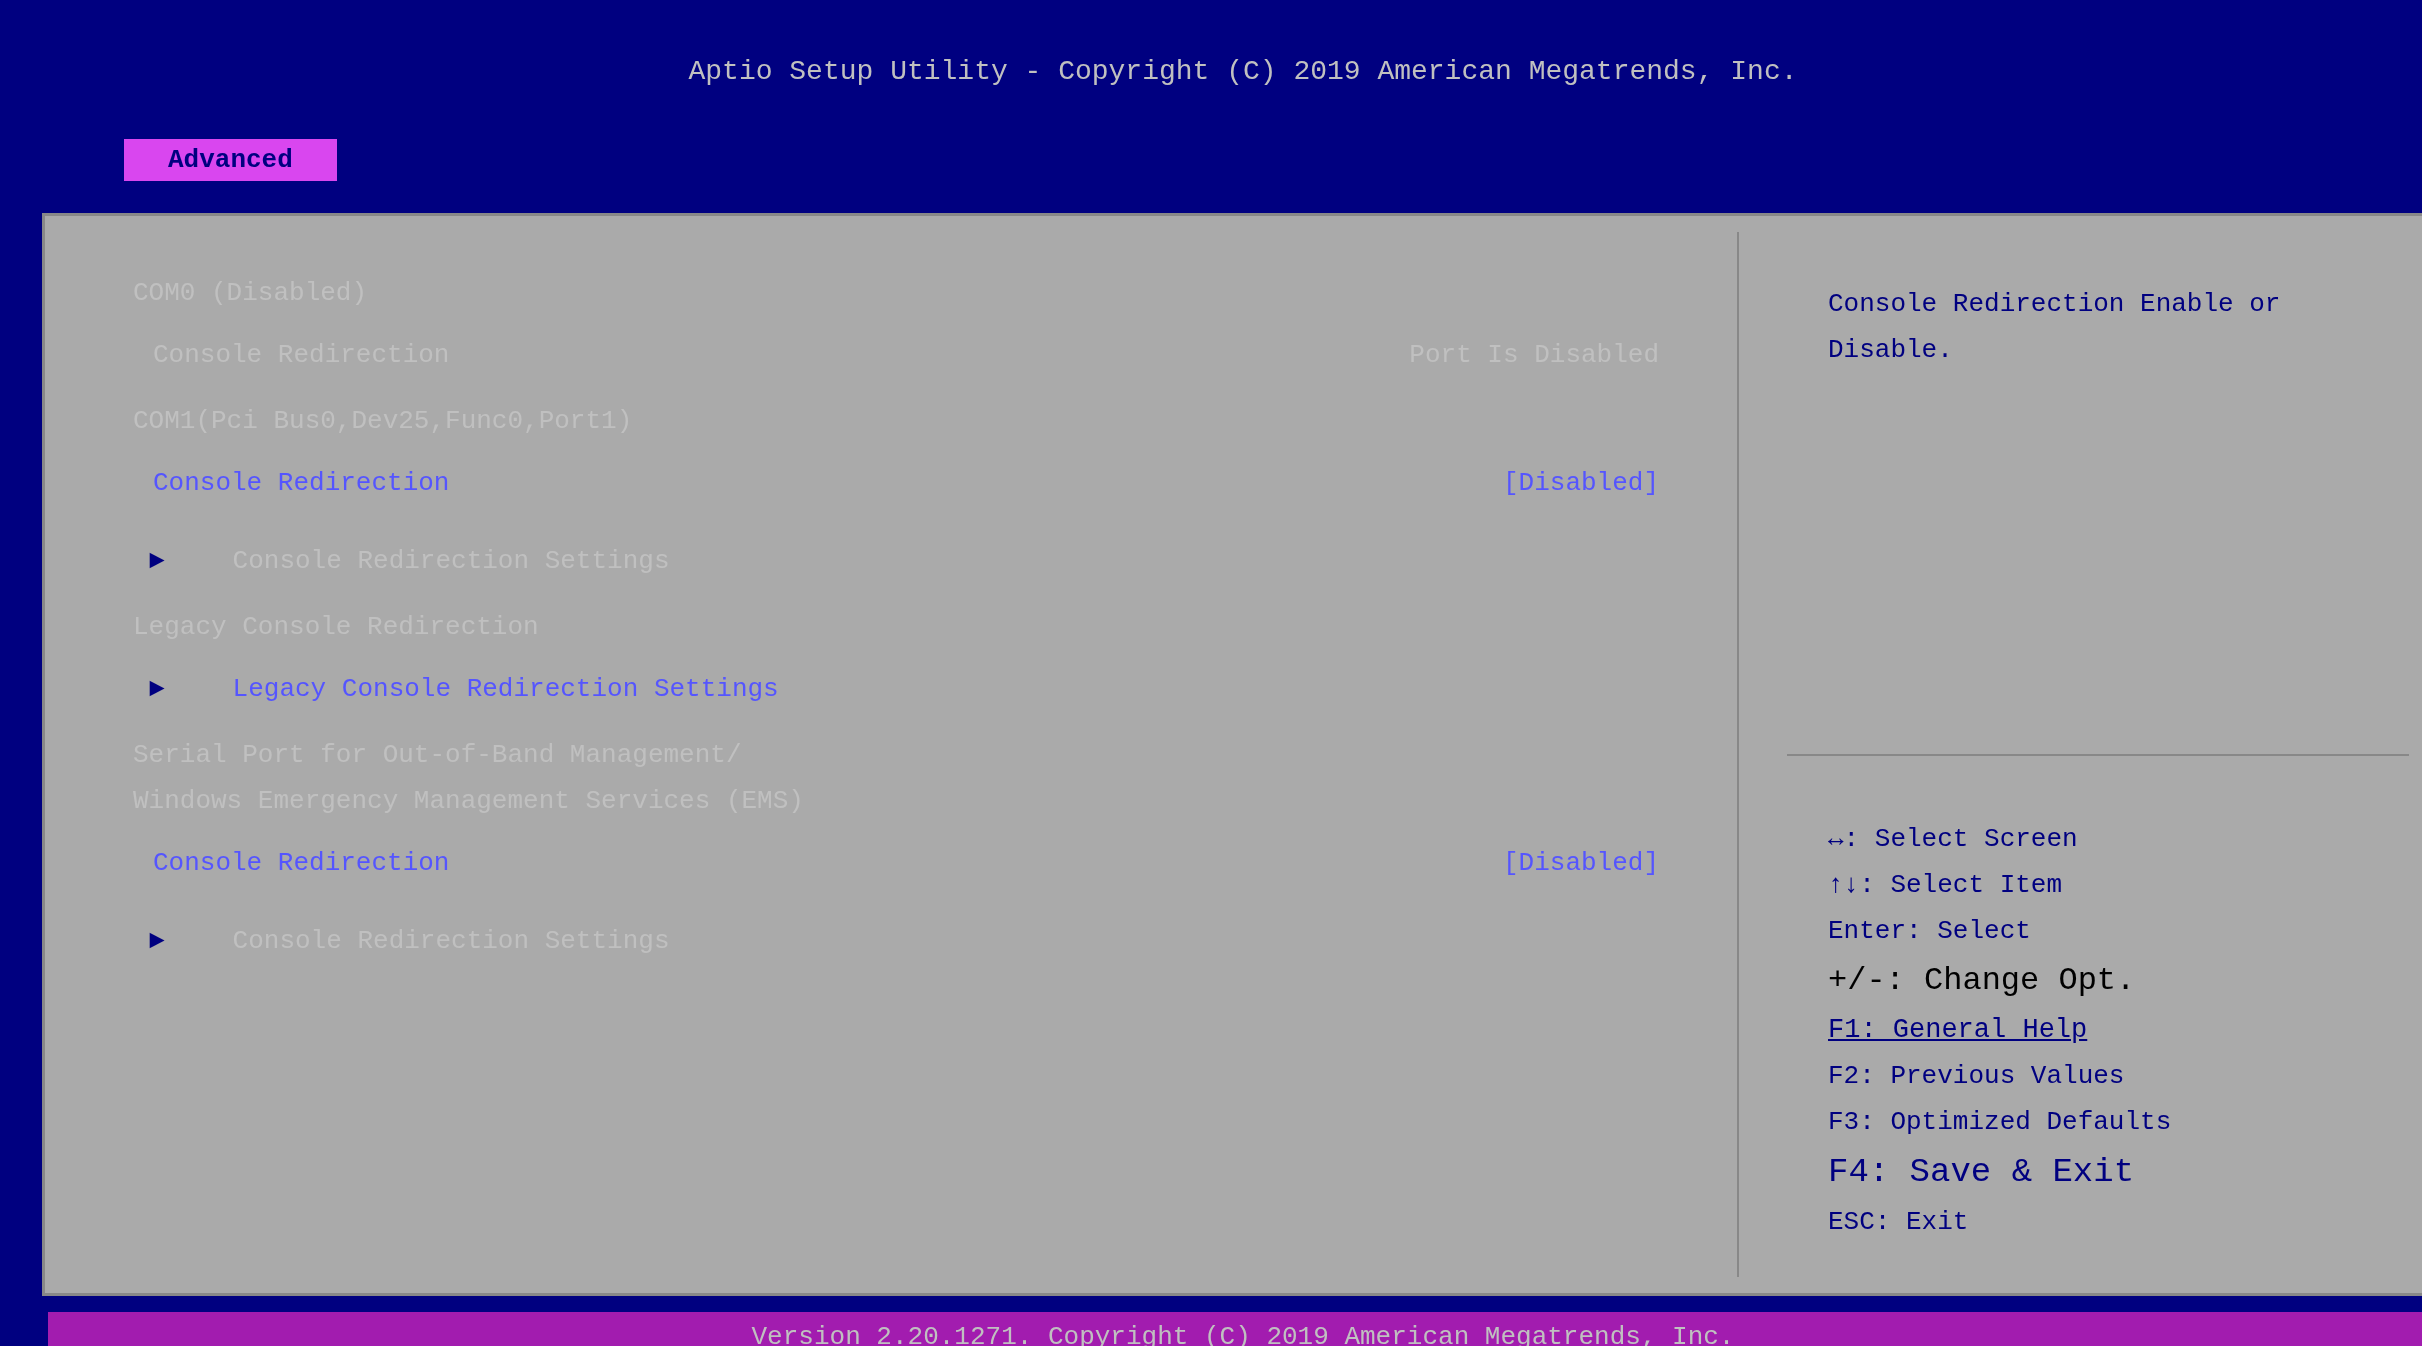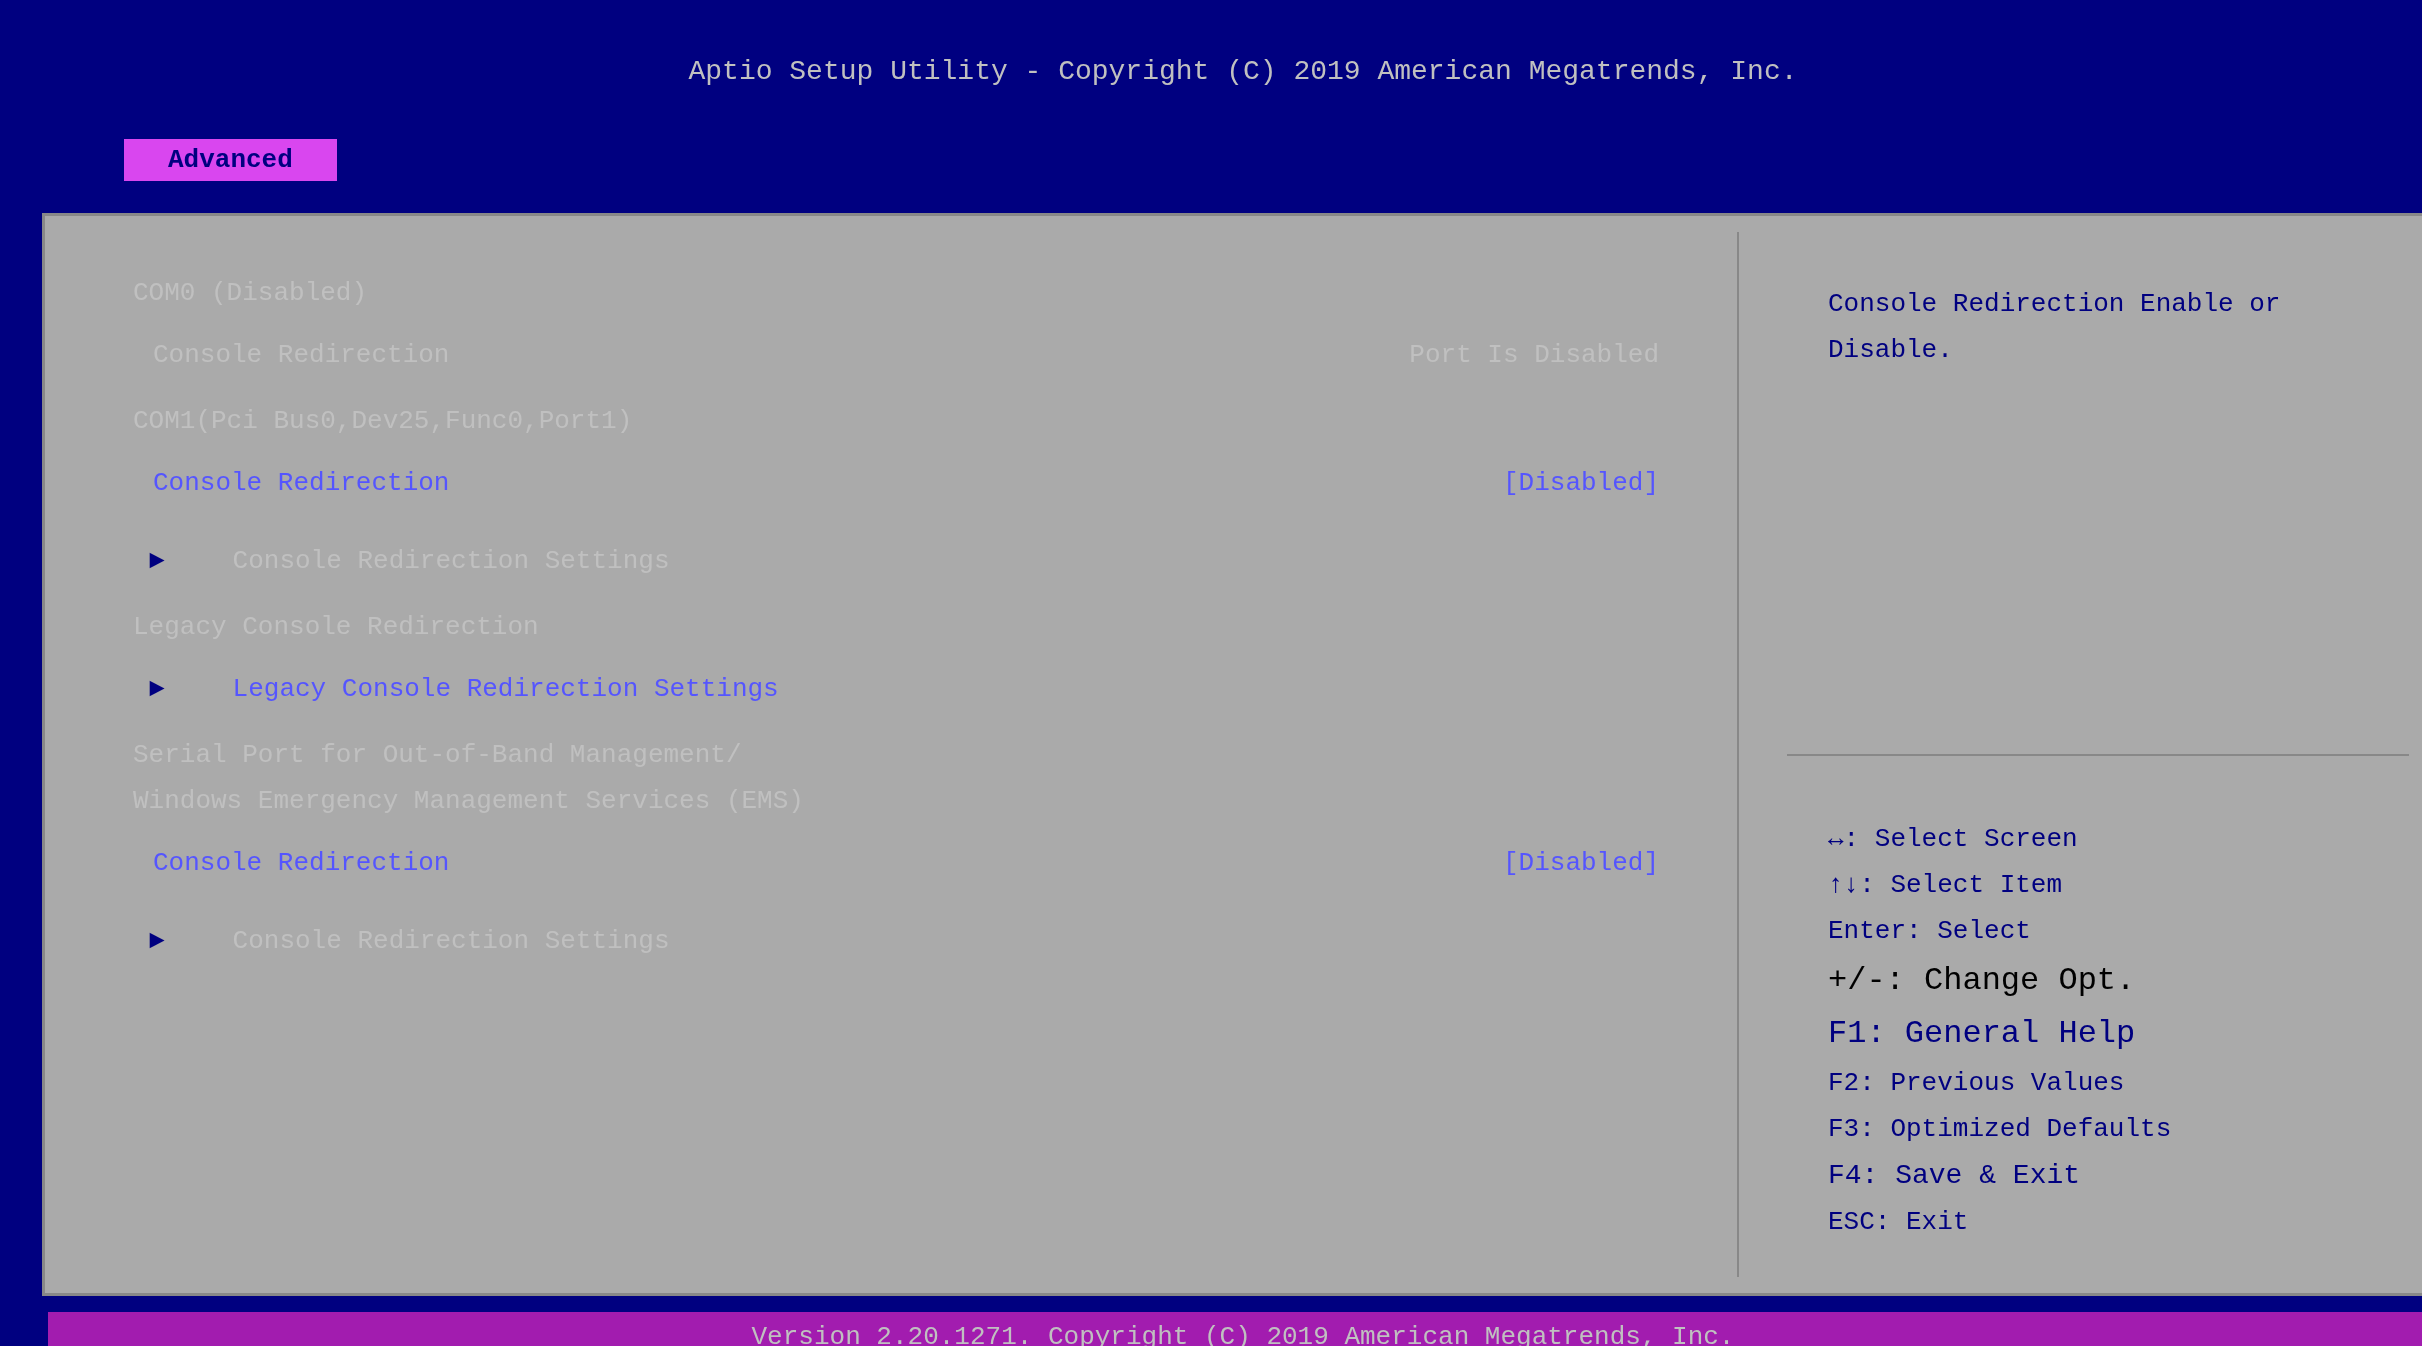--- a/index.html
+++ b/index.html
@@ -179,24 +179,24 @@
   <div id="right-panel">
     <div id="help-text">
       <div>Console Redirection Enable or</div>
       <div>Disable.</div>
     </div>
     <div id="key-help">
     <div class="key-line" style="color: rgb(0, 0, 128); font-size: 26px;">↔: Select Screen</div>
         <div class="key-line" style="color: rgb(0, 0, 128); font-size: 26px;">↑↓: Select Item</div>
         <div class="key-line" style="color: rgb(0, 0, 128); font-size: 26px;">Enter: Select</div>
         <div class="key-line" style="color: #000000; font-size: 32px;">+/-: Change Opt.</div>
-        <div class="key-line" style="color: rgb(0, 0, 128); font-size: 32px;">F1: General Help</div>
+        <div class="key-line" style="color: rgb(0, 0, 128); font-size: 27px; text-decoration: underline;">F1: General Help</div>
         <div class="key-line" style="color: rgb(0, 0, 128); font-size: 26px;">F2: Previous Values</div>
         <div class="key-line" style="color: rgb(0, 0, 128); font-size: 26px;">F3: Optimized Defaults</div>
-        <div class="key-line" style="color: rgb(0, 0, 128); font-size: 28px;">F4: Save &amp; Exit</div>
+        <div class="key-line" style="color: rgb(0, 0, 128); font-size: 34px;">F4: Save &amp; Exit</div>
         <div class="key-line" style="color: rgb(0, 0, 128); font-size: 26px;">ESC: Exit</div>
       </div>
   </div>
 </div>
 
 <div id="footer">
   <span>Version 2.20.1271. Copyright (C) 2019 American Megatrends, Inc.</span>
 </div>
 
 </body></html>

